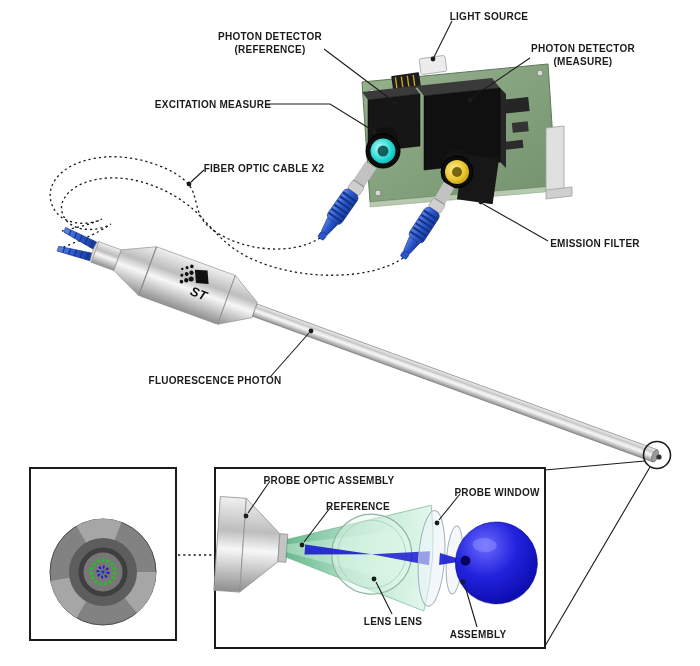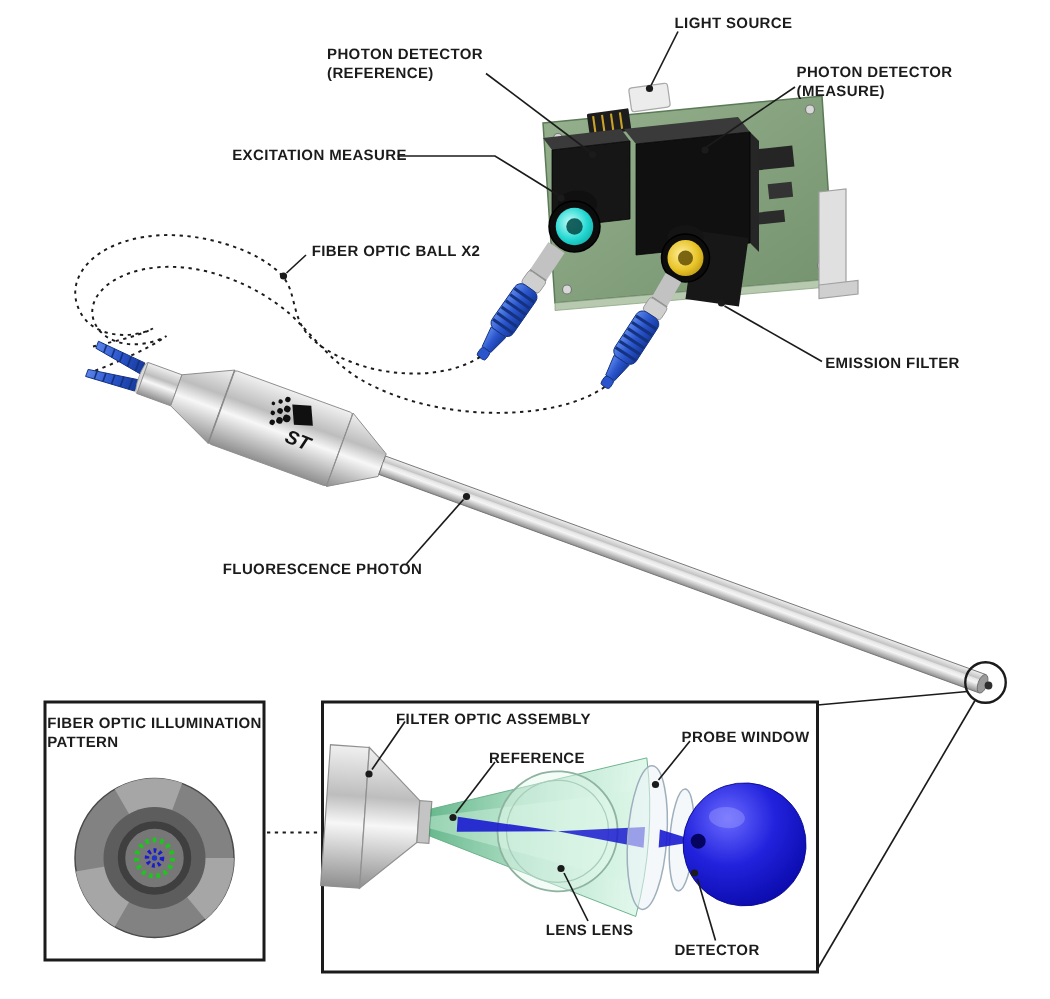--- a/index.html
+++ b/index.html
@@ -5,21 +5,21 @@
   *{margin:0;padding:0;box-sizing:border-box}
   html,body{background:#fff}
   .canvas{
     position:relative;width:700px;height:666px;background:#fff;overflow:hidden;
     font-family:"Liberation Sans",sans-serif;
   }
   .art{position:absolute;left:0;top:0}
   .label{
     position:absolute;transform:translate(-50%,-50%);
     font-size:10px;font-weight:700;letter-spacing:.25px;line-height:1.3;
-    color:var(--ink,#1b1b1b);white-space:pre-line;
+    color:var(--ink,#1b1b1b);text-align:center;white-space:pre-line;
   }
   svg text{font-family:"Liberation Sans",sans-serif}
   .ink-line{stroke:var(--ink,#1b1b1b);stroke-width:1.1;fill:none}
   .ink-dot{fill:var(--ink,#1b1b1b)}
   .box{fill:#ffffff;stroke:var(--ink,#1b1b1b);stroke-width:2}
   .dotted{stroke:var(--ink,#2b2b2b);stroke-width:1.3;fill:none;stroke-dasharray:2.2 3}
   .beam-blue{fill:var(--emission-blue,#1a1ad0)}
   .ring-green{stroke:var(--pattern-green,#1dc51d)}
   .ring-blue{stroke:var(--emission-blue,#2233cc)}
 </style>
@@ -295,24 +295,22 @@
     </g>
   </g>
 </svg>
 
 <div class="label" style="left:489px;top:16px">LIGHT SOURCE</div>
 <div class="label" style="left:270px;top:43px">PHOTON DETECTOR
 (REFERENCE)</div>
 <div class="label" style="left:583px;top:55px">PHOTON DETECTOR
 (MEASURE)</div>
 <div class="label" style="left:213px;top:104px">EXCITATION MEASURE</div>
-<div class="label" style="left:264px;top:168px">FIBER OPTIC BALL X2</div>
+<div class="label" style="left:264px;top:168px">FIBER OPTIC CABLE X2</div>
 <div class="label" style="left:595px;top:243px">EMISSION FILTER</div>
 <div class="label" style="left:215px;top:380px">FLUORESCENCE PHOTON</div>
-<div class="label" style="left:103px;top:489px">FIBER OPTIC ILLUMINATION
-PATTERN</div>
-<div class="label" style="left:329px;top:480px">FILTER OPTIC ASSEMBLY</div>
+<div class="label" style="left:329px;top:480px">PROBE OPTIC ASSEMBLY</div>
 <div class="label" style="left:358px;top:506px">REFERENCE</div>
 <div class="label" style="left:497px;top:492px">PROBE WINDOW</div>
 <div class="label" style="left:393px;top:621px">LENS LENS</div>
-<div class="label" style="left:478px;top:634px">DETECTOR</div>
+<div class="label" style="left:478px;top:634px">ASSEMBLY</div>
 
 </div>
 
 </body></html>

